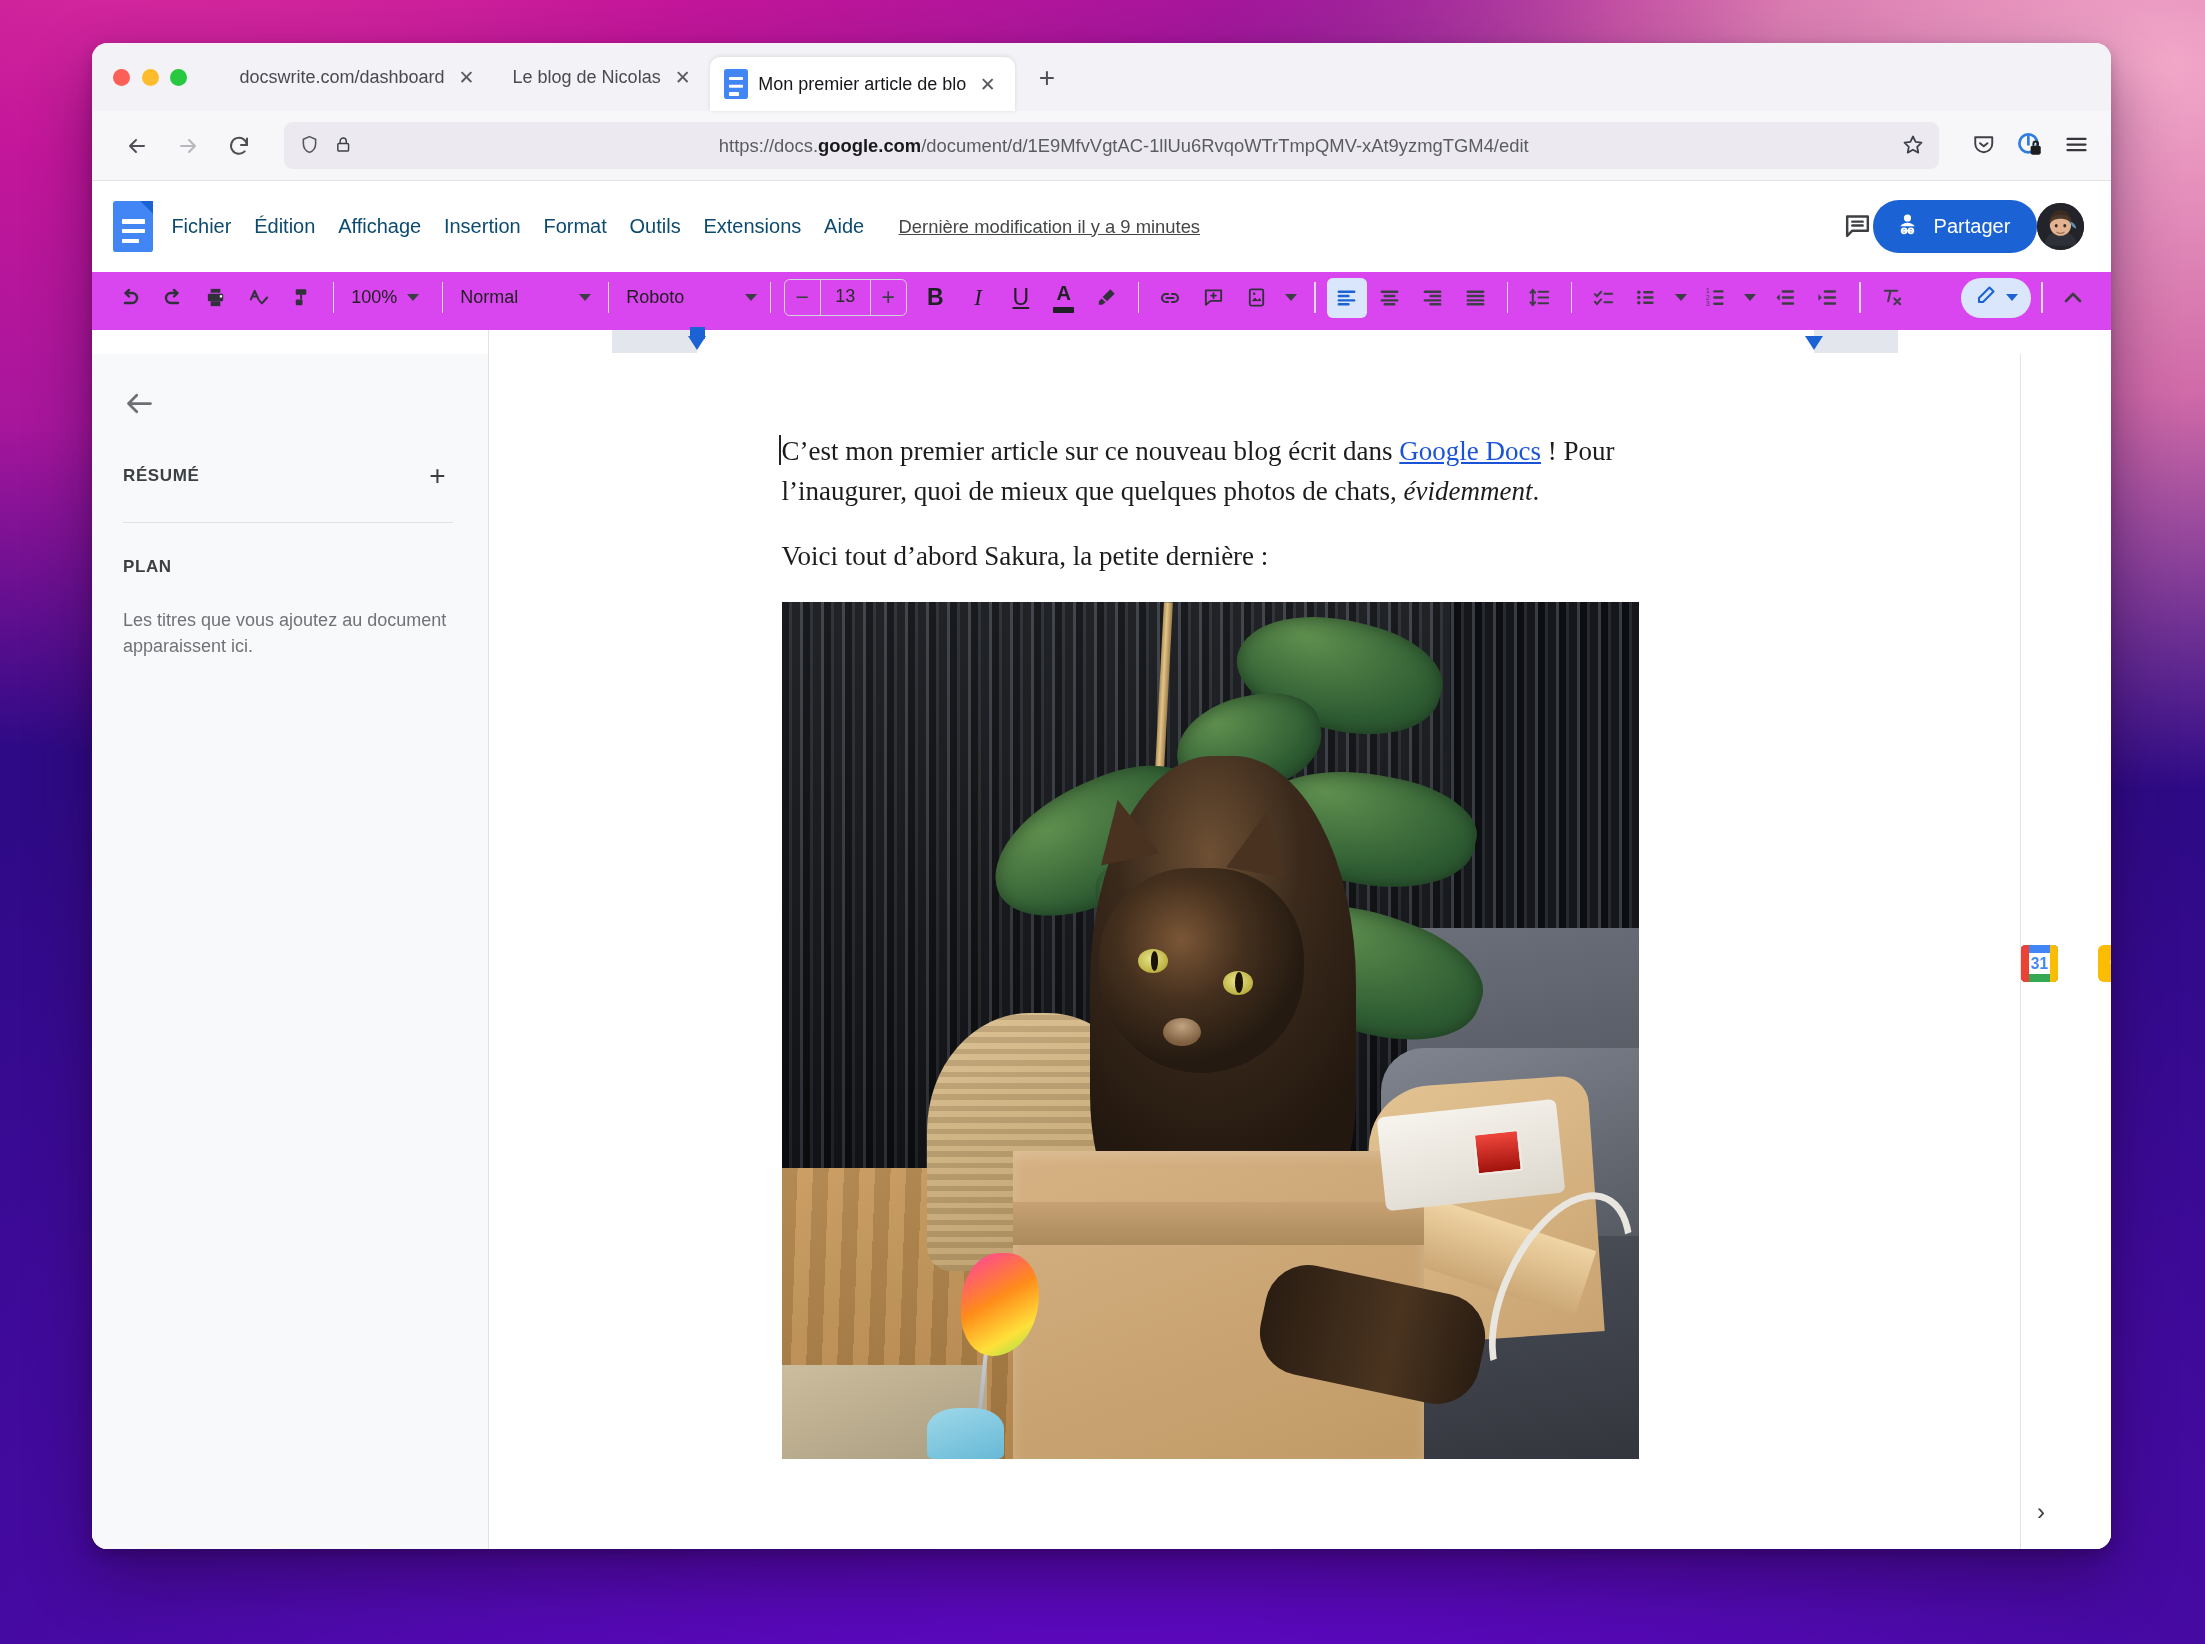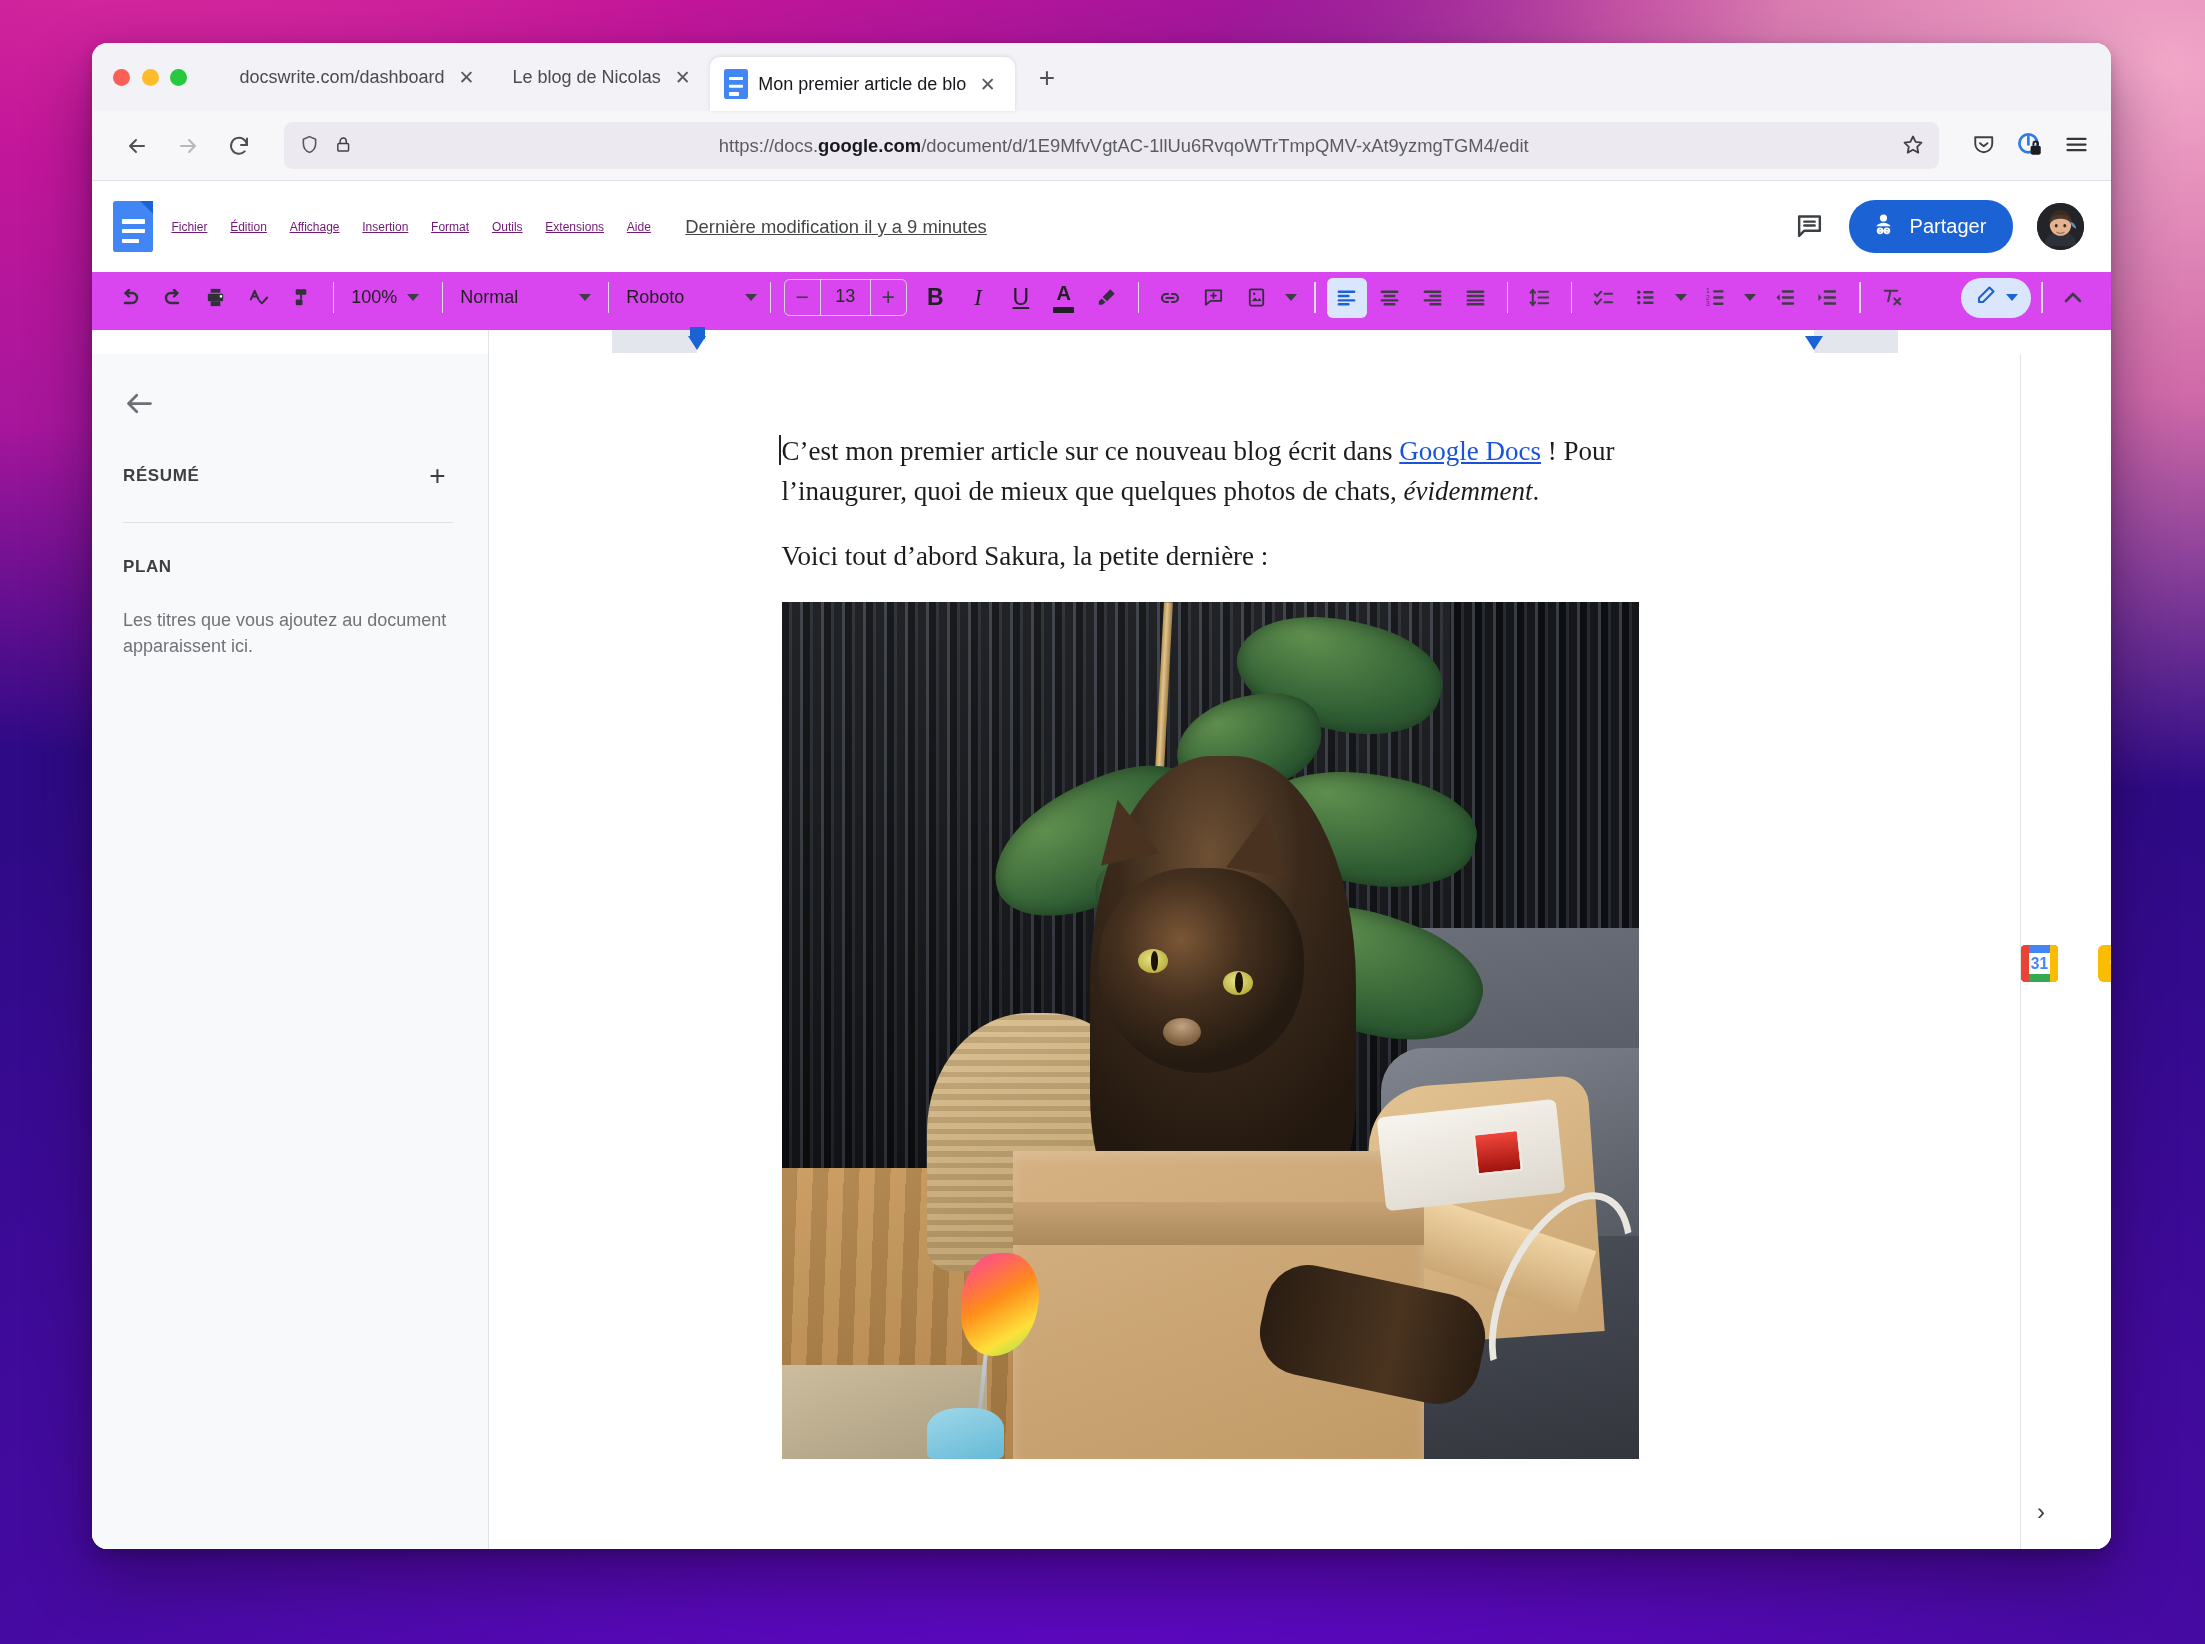--- a/index.html
+++ b/index.html
@@ -166,30 +166,30 @@
   .docs-logo i:nth-child(2) { top: 18.4px; }
   .docs-logo i:nth-child(3) { top: 28px; }
   .docs-logo i:nth-child(4) { top: 38px; right: 14px; }
 
   .titleblock { display: flex; flex-direction: column; gap: 4.3px; }
   .titlerow { display: flex; align-items: center; gap: 14px; }
   .doctitle { font-size: 27px; color: #1f1f1f; font-weight: 400; letter-spacing: 0.1px; }
   .hicon { color: #444746; display: flex; align-items: center; justify-content: center; }
   .menurow { display: flex; align-items: center; gap: 0; }
   .menuitem {
-    font-size: 12px; color: #701a75;
-    padding: 4.3px 11.4px; border-radius: 4.3px; text-decoration: underline;
+    font-size: 20px; color: #0c4a6e;
+    padding: 4.3px 11.4px; border-radius: 4.3px;
   }
   .menuitem:first-child { padding-left: 0; }
   .lastedit {
     font-size: 18.4px; color: #444746;
     text-decoration: underline;
     margin-left: 23px;
   }
-  .header-right { margin-left: auto; display: flex; align-items: center; gap: 24px; padding-right: 5.7px; justify-content: space-between; }
+  .header-right { margin-left: auto; display: flex; align-items: center; padding-right: 5.7px; justify-content: space-between; }
   .sharebtn {
     height: 53px;
     background: #1b63d4;
     border-radius: 26px;
     display: flex; align-items: center; gap: 12.8px;
     padding: 0 27px 0 21px;
     color: #fff; font-size: 20px; font-weight: 500;
   }
   .avatar {
     width: 47px; height: 47px; border-radius: 50%;

